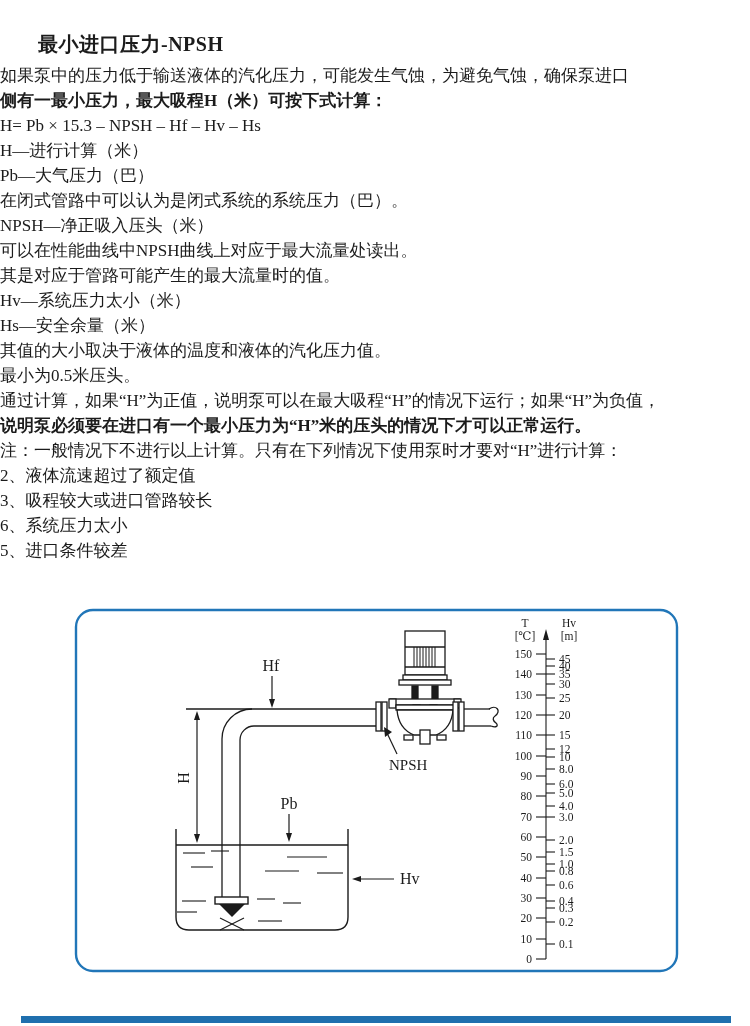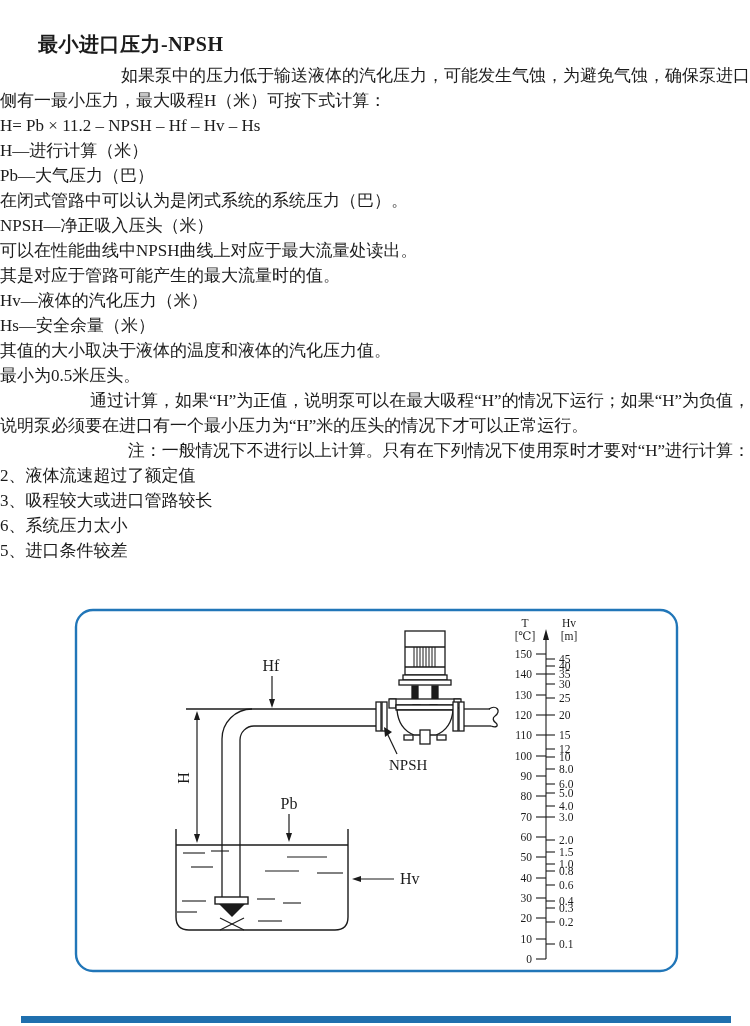--- a/index.html
+++ b/index.html
@@ -4,47 +4,47 @@
 <style>
   html,body{margin:0;padding:0;}
   body{
     width:750px;height:1026px;position:relative;background:#ffffff;
     font-family:"Liberation Serif","DejaVu Serif",serif;color:#1b1b1b;
     overflow:hidden;
   }
   .doc{position:absolute;left:0;top:31px;width:750px;}
   .title{font-size:20px;font-weight:bold;margin:0 0 5px 38px;line-height:27px;letter-spacing:.5px;}
   p.line{margin:0;padding:0;font-size:17px;line-height:25px;}
-  .ind-a{margin-left:37px;}
-  .ind-b{margin-left:66px;text-align:right;}
+  .ind-a{margin-left:37px;font-weight:bold;}
+  .ind-b{margin-left:66px;}
   .ind-c{margin-left:168px;}
   .ind-d{margin-left:203px;}
   .diagram-svg{position:absolute;left:74px;top:607px;}
   svg text{font-family:"Liberation Serif","DejaVu Serif",serif;fill:#1b1b1b;}
   .scale-num{font-size:11.5px;}
   .dia-label{font-size:16px;}
   .npsh-label{font-size:15px;}
   .dline{stroke:#1b1b1b;stroke-width:1.1;}
   .bottom-bar{position:absolute;left:21px;top:1016px;width:710px;height:7px;background:#1f6fae;}
 </style>
 </head>
 <body>
 
 <div class="doc">
   <h1 class="title">最小进口压力-NPSH</h1>
   <p class="line ind-b">如果泵中的压力低于输送液体的汽化压力，可能发生气蚀，为避免气蚀，确保泵进口</p>
   <p class="line ind-a">侧有一最小压力，最大吸程H（米）可按下式计算：</p>
-  <p class="line ind-d">H= Pb × 11.2 – NPSH – Hf – Hv – Hs</p>
+  <p class="line ind-d">H= Pb × 15.3 – NPSH – Hf – Hv – Hs</p>
   <p class="line ind-d">H—进行计算（米）</p>
   <p class="line ind-d">Pb—大气压力（巴）</p>
   <p class="line ind-c">在闭式管路中可以认为是闭式系统的系统压力（巴）。</p>
   <p class="line ind-d">NPSH—净正吸入压头（米）</p>
   <p class="line ind-c">可以在性能曲线中NPSH曲线上对应于最大流量处读出。</p>
   <p class="line ind-c">其是对应于管路可能产生的最大流量时的值。</p>
-  <p class="line ind-d">Hv—液体的汽化压力（米）</p>
+  <p class="line ind-d">Hv—系统压力太小（米）</p>
   <p class="line ind-d">Hs—安全余量（米）</p>
   <p class="line ind-c">其值的大小取决于液体的温度和液体的汽化压力值。</p>
   <p class="line ind-c">最小为0.5米压头。</p>
   <p class="line ind-b">通过计算，如果“H”为正值，说明泵可以在最大吸程“H”的情况下运行；如果“H”为负值，</p>
   <p class="line ind-a">说明泵必须要在进口有一个最小压力为“H”米的压头的情况下才可以正常运行。</p>
   <p class="line ind-b">注：一般情况下不进行以上计算。只有在下列情况下使用泵时才要对“H”进行计算：</p>
   <p class="line ind-d">2、液体流速超过了额定值</p>
   <p class="line ind-d">3、吸程较大或进口管路较长</p>
   <p class="line ind-d">6、系统压力太小</p>
   <p class="line ind-d">5、进口条件较差</p>

